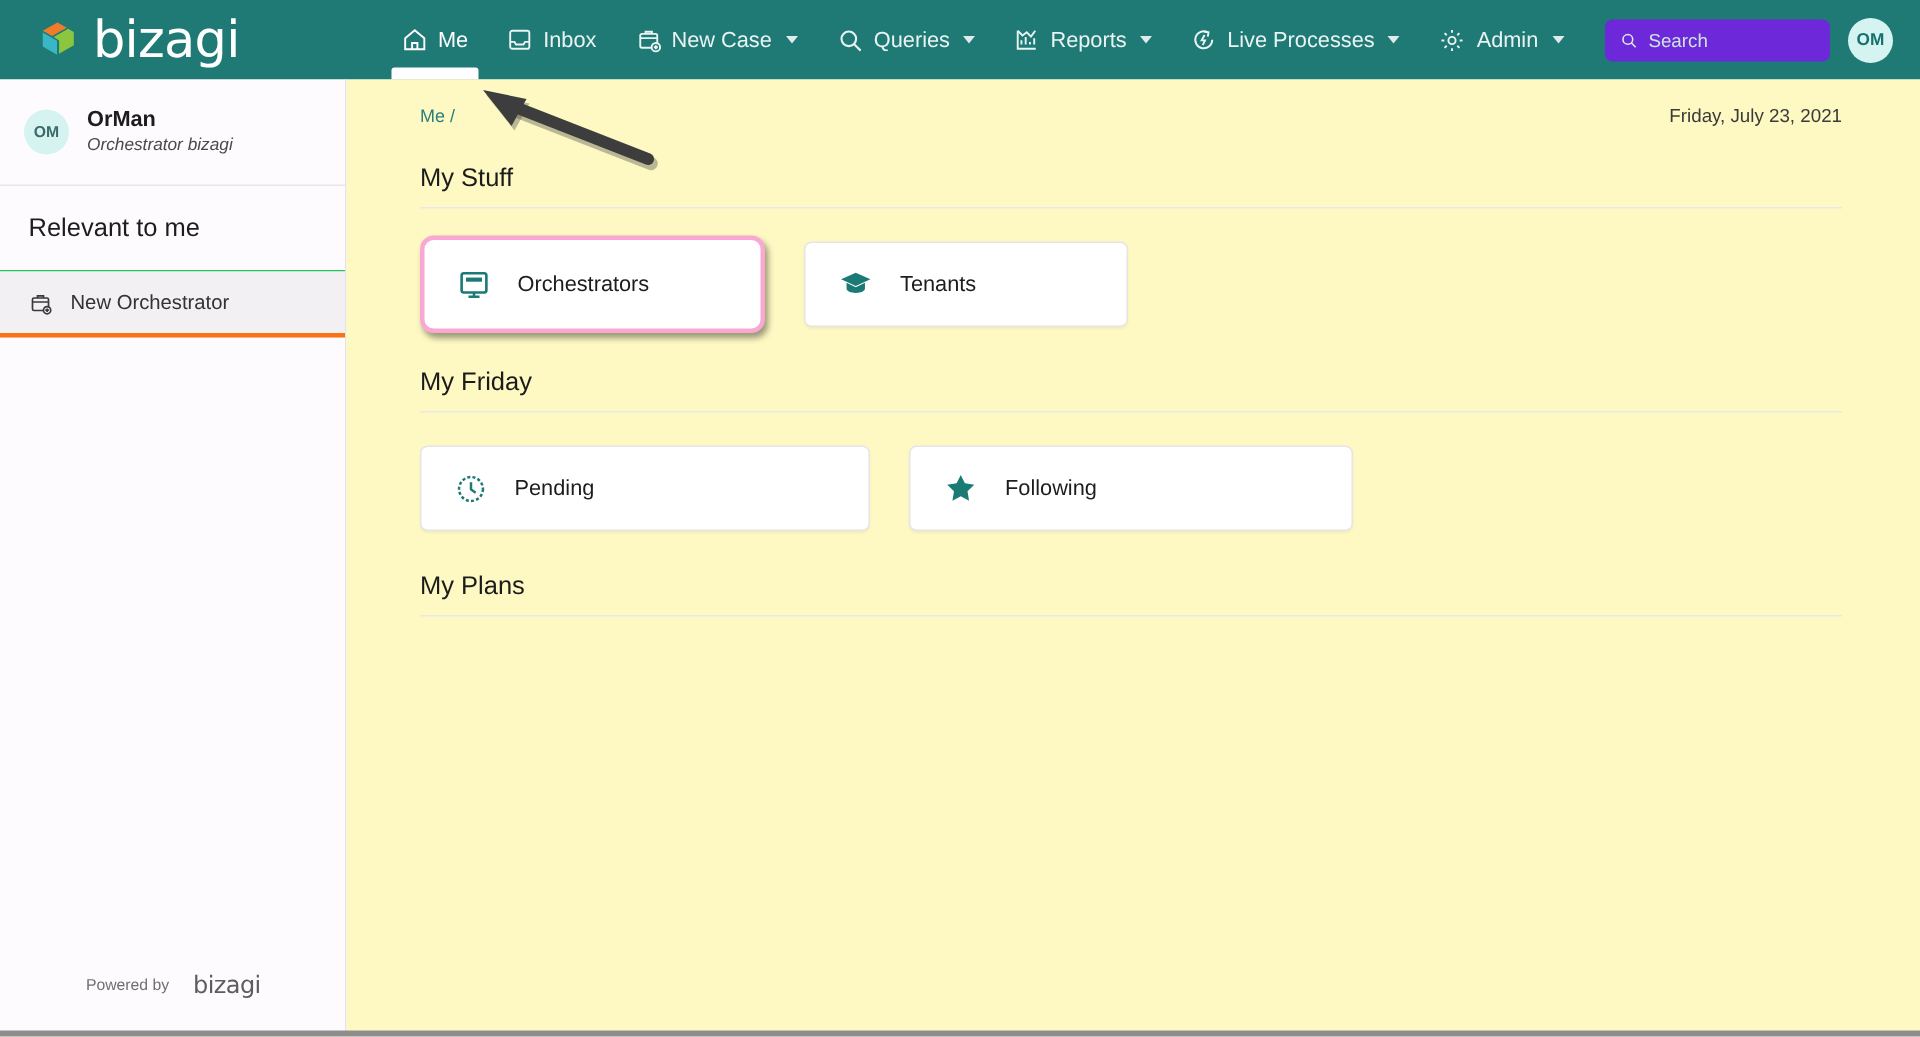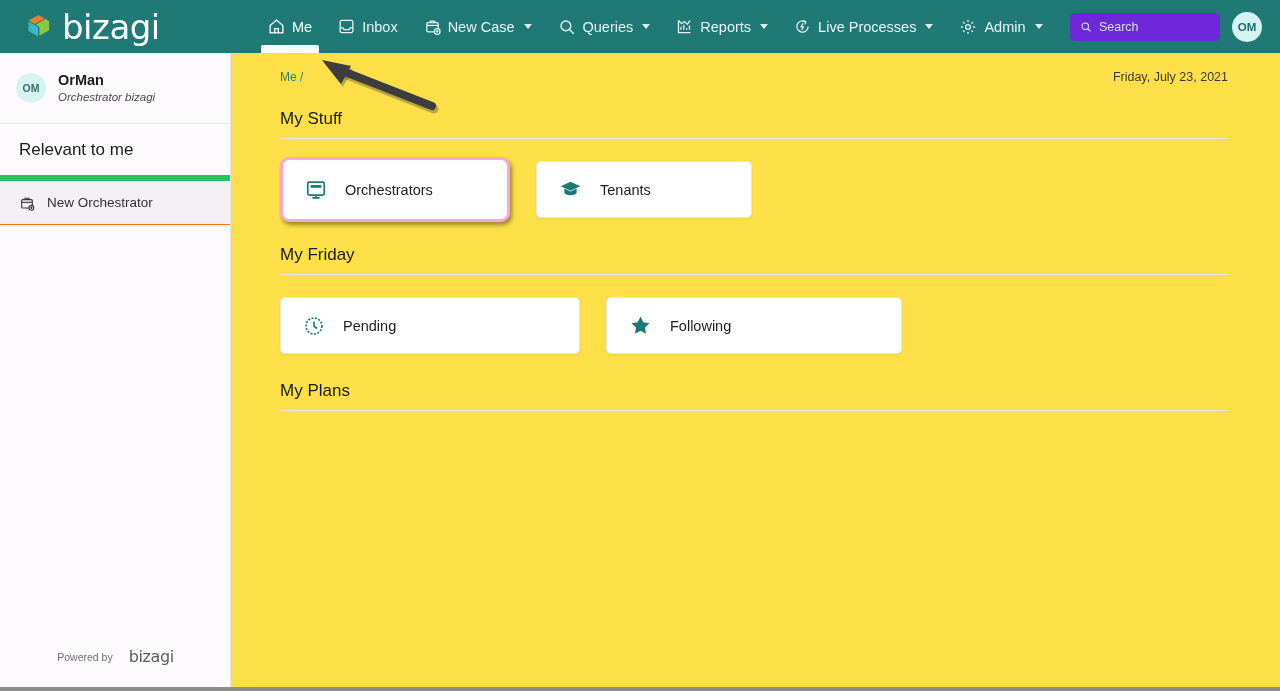--- a/index.html
+++ b/index.html
@@ -86,43 +86,43 @@
     background: #d5f3f1; color: #3b6b69;
     font-size: 10.5px; font-weight: 600;
     display: flex; align-items: center; justify-content: center;
     flex: none;
   }
   .user-name { font-size: 14.5px; font-weight: 700; color: #1d1d1d; line-height: 1.25; }
   .user-role { font-size: 11.5px; font-style: italic; color: #4a4a4a; line-height: 1.3; }
   .side-heading {
     height: 57px; display: flex; align-items: center;
     padding: 0 19px; font-size: 17px; color: #1d1d1d;
-    border-bottom: 6px solid #22c55e;
+    border-bottom: 1px solid #22c55e;
   }
   .side-item {
     height: 44px; display: flex; align-items: center;
     gap: 12px; padding: 0 19px;
     background: #f2f0f2; color: #333; font-size: 13.5px;
-    cursor: pointer; border-bottom: 1px solid #f97316;
+    cursor: pointer; border-bottom: 3px solid #f97316;
   }
   .powered {
     position: absolute; bottom: 22px; left: 0; width: 231px;
     display: flex; align-items: center; justify-content: center; gap: 16px;
   }
   .powered-label { font-size: 10.5px; color: #6f6f6f; }
   .powered-brand {
     font-size: 16px; color: #5d5d5d; letter-spacing: -0.4px;
     font-family: "DejaVu Sans", sans-serif;
   }
 
   
   .main {
     position: absolute; top: 53px; left: 231px;
     width: 1049px; height: 635px;
-    background: #fde047; overflow: hidden;
+    background: #fef9c3; overflow: hidden;
   }
   .crumb-row {
     display: flex; align-items: center; justify-content: space-between;
     padding: 17px 52px 0 49px;
   }
   .crumb { font-size: 12px; color: #2a7f7b; cursor: pointer; }
   .today { font-size: 12.5px; color: #3a3a3a; }
 
   .section-title {
     font-size: 17px; color: #1b1b1b; font-weight: 400;

